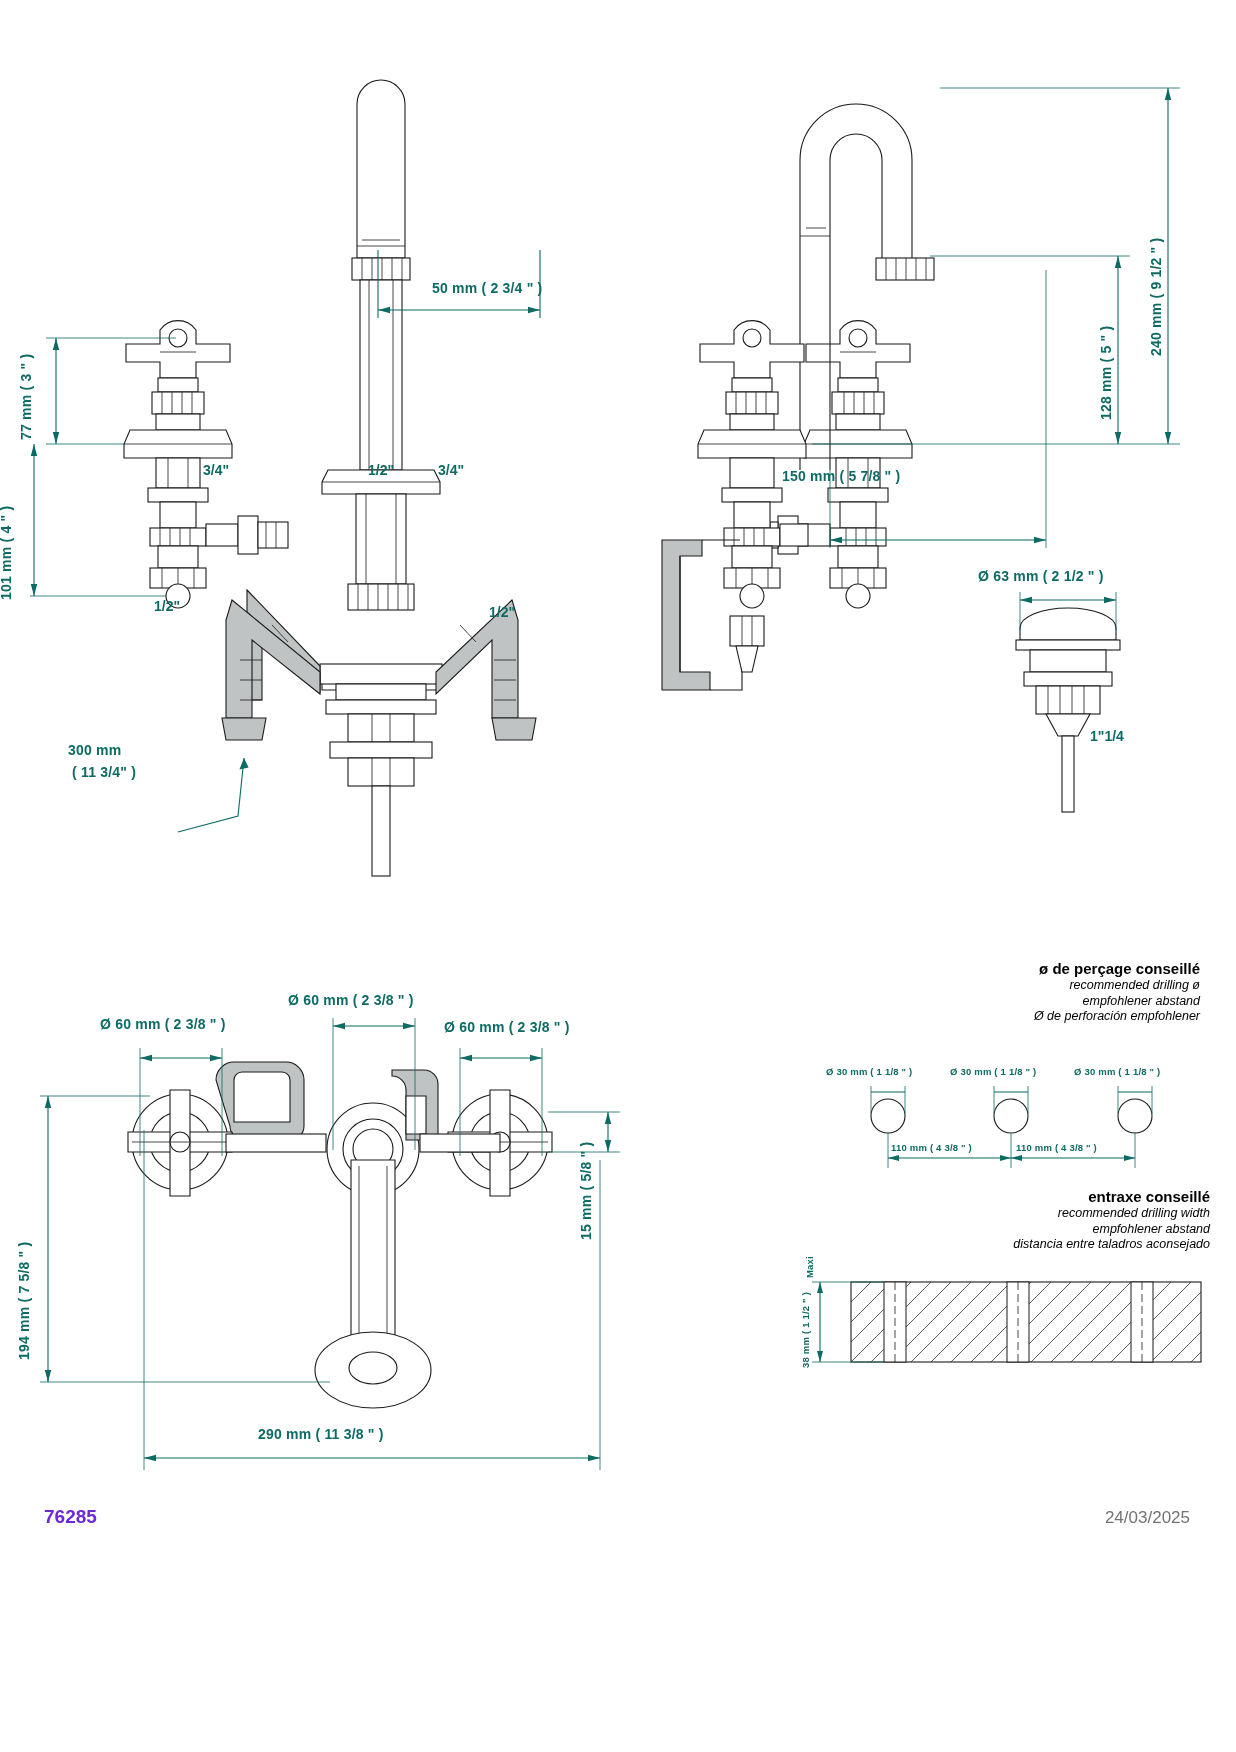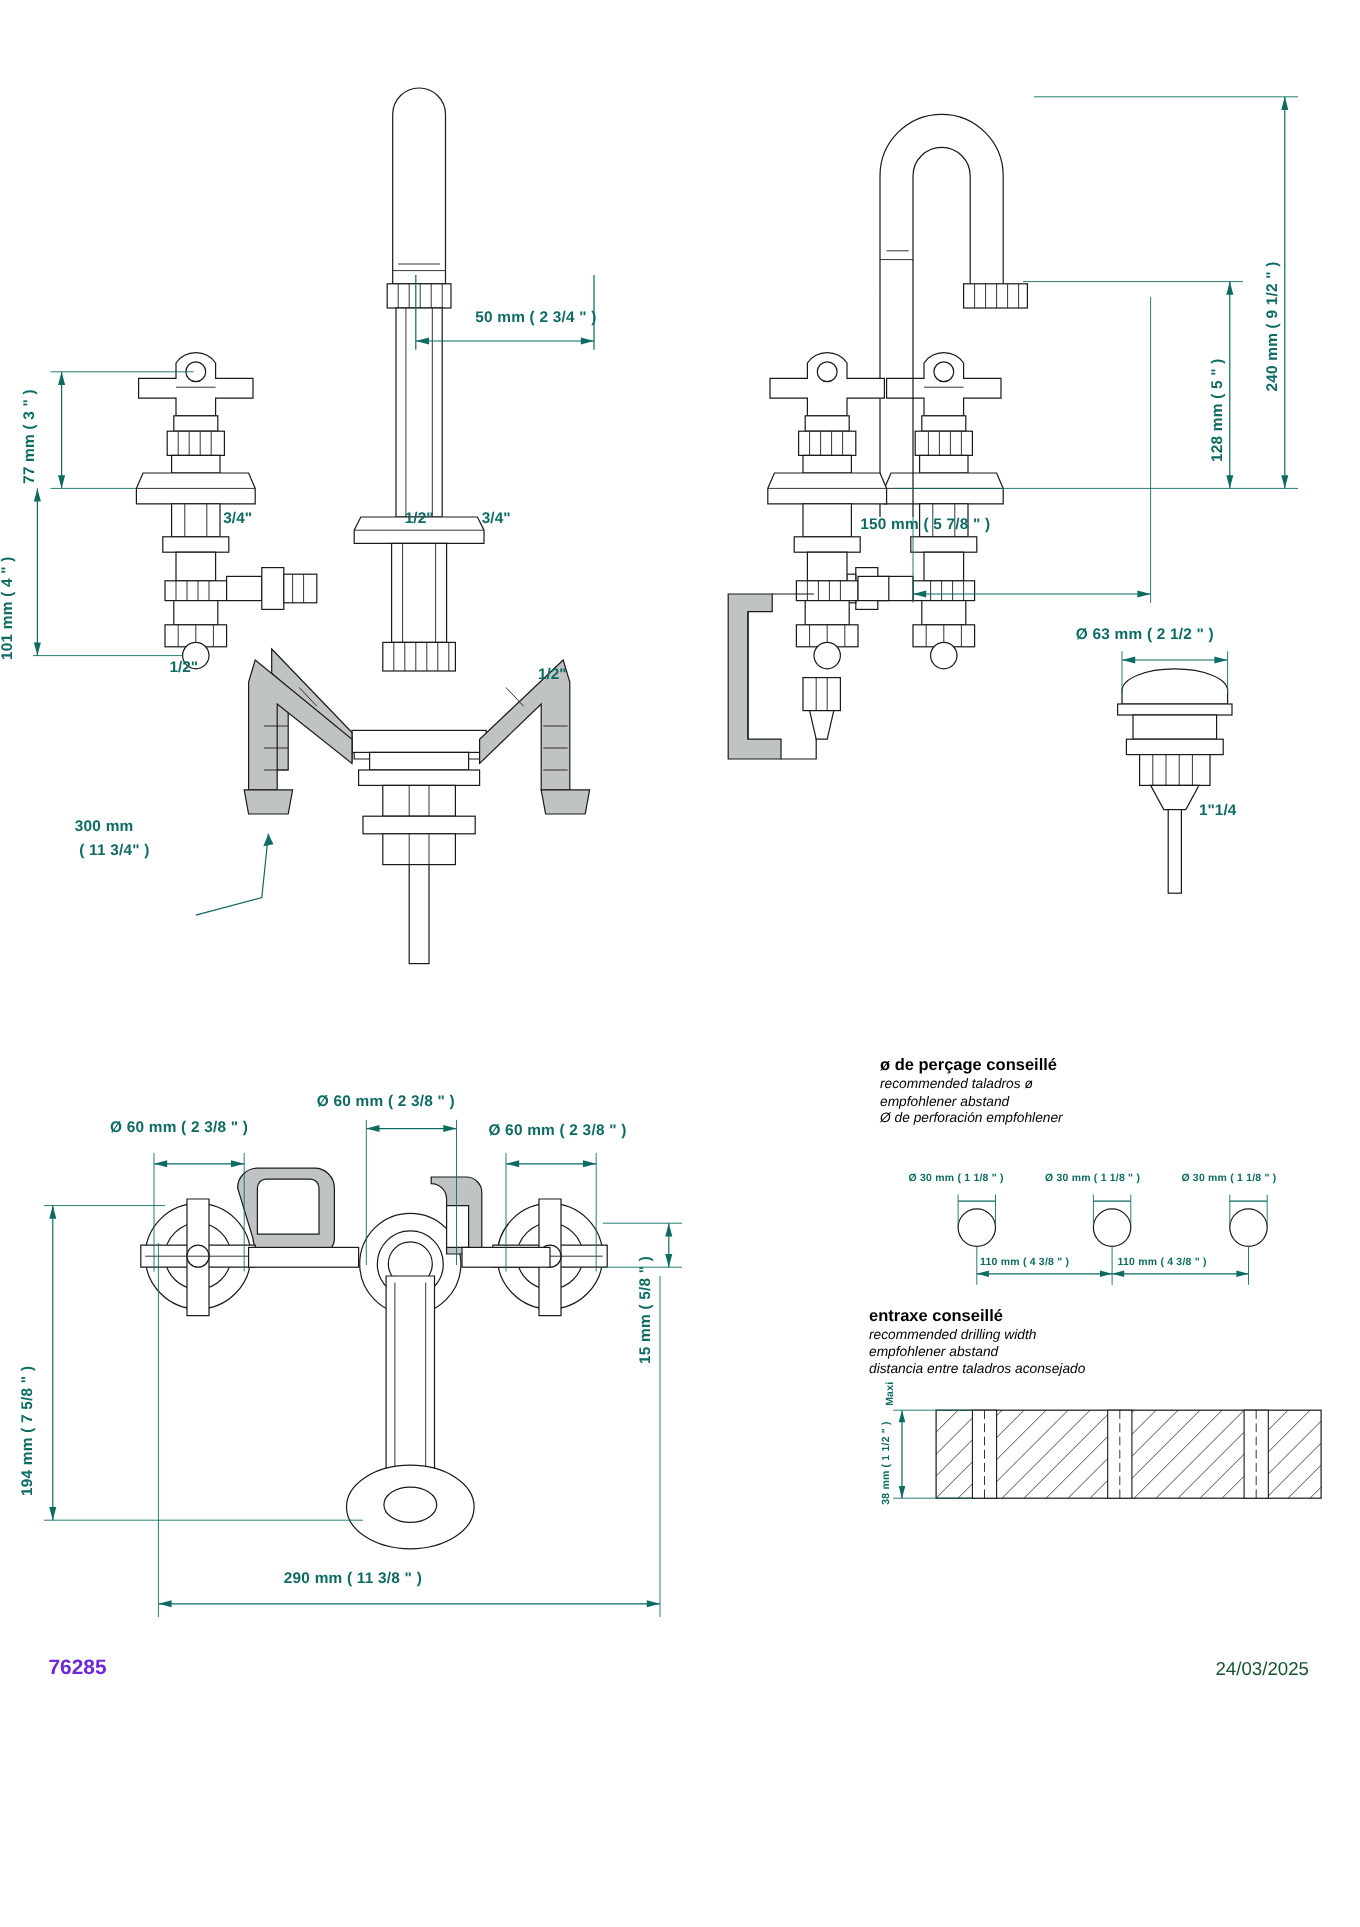--- a/index.html
+++ b/index.html
@@ -28,33 +28,33 @@
     position:absolute;
     color:#0d6b63;
     font-weight:bold;
     font-size:14px;
     white-space:nowrap;
   }
   .rot90 { transform:rotate(-90deg); transform-origin:left top; }
 
   .hdr {
     position:absolute;
-    text-align:left;
+    text-align:right;
     white-space:nowrap;
   }
   .hdr b { font-size:15px; }
   .hdr i { font-size:12.5px; display:block; line-height:1.25; }
 
   .footer-left {
     position:absolute; left:44px; top:1506px;
     color:#6d28d9; font-weight:bold; font-size:19px;
   }
   .footer-right {
     position:absolute; right:46px; top:1508px;
-    color:#14532d; font-size:17px;
+    color:#737373; font-size:17px;
   }
 
   svg { position:absolute; left:0; top:0; overflow:visible; }
 
   .ln { stroke:#1a1a1a; stroke-width:1.1; fill:none; }
   .ln-thin { stroke:#1a1a1a; stroke-width:0.8; fill:none; }
   .fill-grey { fill:#bfc3c4; stroke:#1a1a1a; stroke-width:1.1; }
   .fill-white { fill:#ffffff; stroke:#1a1a1a; stroke-width:1.1; }
   .dimln { stroke:#0d6b63; stroke-width:1.1; fill:none; }
   .dimln-thin { stroke:#0d6b63; stroke-width:0.8; fill:none; }
@@ -491,21 +491,21 @@
 
 <div class="dim" style="left:100px; top:1016px;">Ø  60 mm  ( 2 3/8 " )</div>
 <div class="dim" style="left:288px; top:992px;">Ø  60 mm  ( 2 3/8 " )</div>
 <div class="dim" style="left:444px; top:1019px;">Ø  60 mm  ( 2 3/8 " )</div>
 <div class="dim rot90" style="left:16px; top:1360px;">194 mm ( 7 5/8 " )</div>
 <div class="dim rot90" style="left:578px; top:1240px;">15 mm ( 5/8 " )</div>
 <div class="dim" style="left:258px; top:1426px;text-align:center;">290 mm  ( 11 3/8 " )</div>
 
 <div class="hdr" style="left:800px; top:960px; width:400px;">
   <b>ø de perçage conseillé</b>
-  <i>recommended taladros ø</i>
+  <i>recommended drilling ø</i>
   <i>empfohlener abstand</i>
   <i>Ø de perforación empfohlener</i>
 </div>
 
 <div class="dim tiny" style="left:826px; top:1066px;">Ø  30 mm  ( 1 1/8 " )</div>
 <div class="dim tiny" style="left:950px; top:1066px;">Ø  30 mm  ( 1 1/8 " )</div>
 <div class="dim tiny" style="left:1074px; top:1066px;">Ø  30 mm  ( 1 1/8 " )</div>
 
 <div class="dim tiny" style="left:891px; top:1142px;">110 mm  ( 4 3/8 " )</div>
 <div class="dim tiny" style="left:1016px; top:1142px;">110 mm  ( 4 3/8 " )</div>

